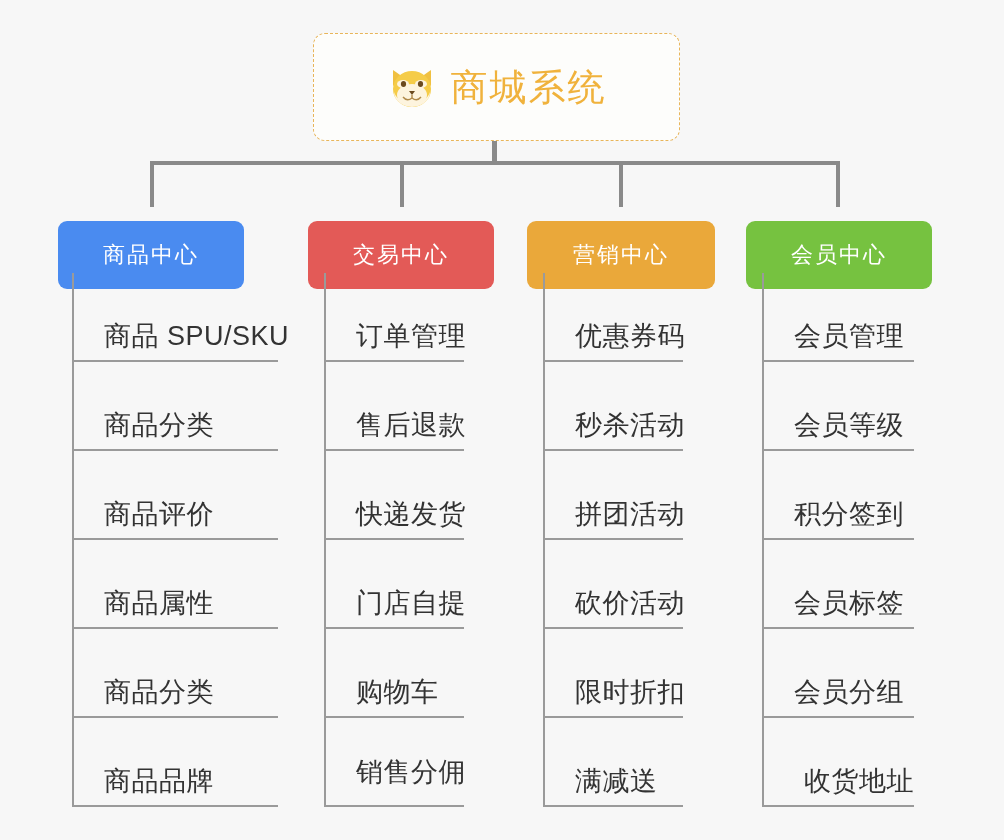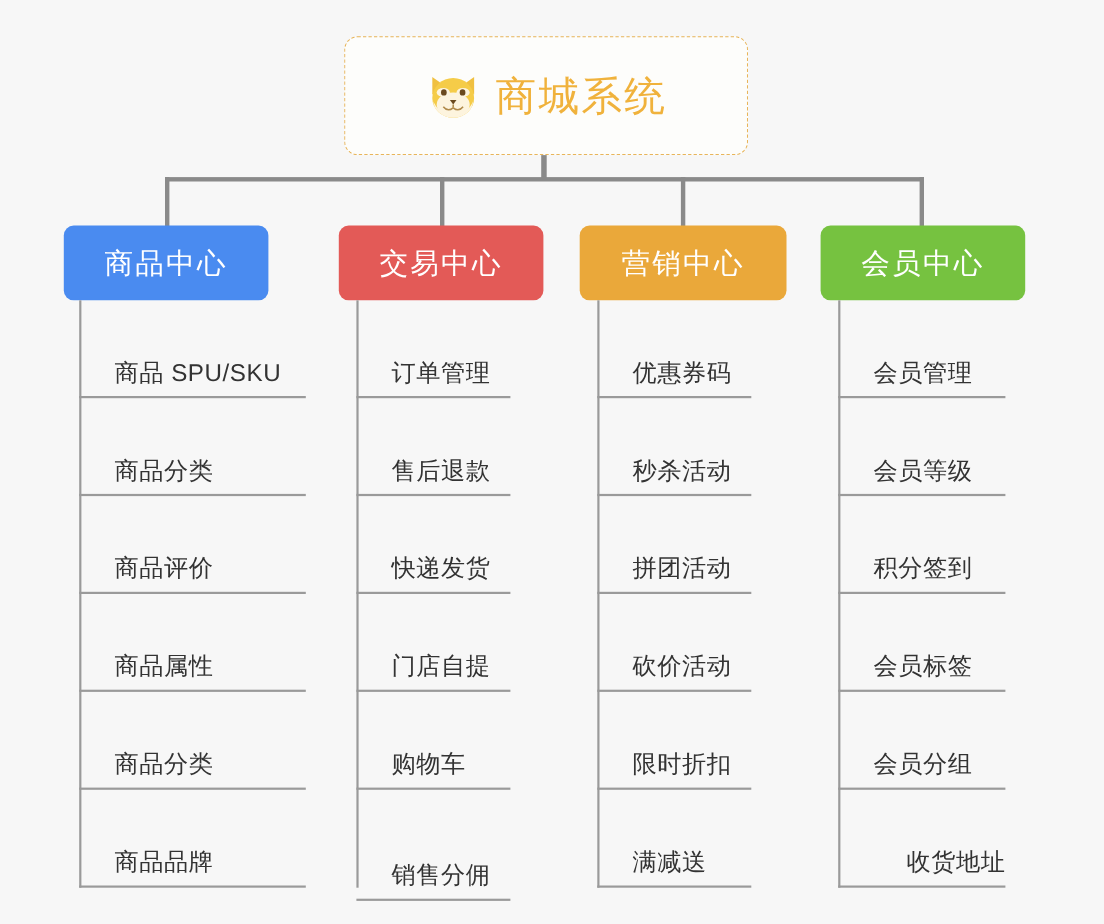--- a/index.html
+++ b/index.html
@@ -69,50 +69,50 @@
     background: #8a8a8a;
   }
 
   
   .column {
     position: absolute;
     top: 205px;
   }
   .cat-box {
     position: absolute;
-    top: 0;
+    top: 16px;
     left: 0;
     height: 68px;
     border-radius: 9px;
     display: flex;
     align-items: center;
     justify-content: center;
     color: #ffffff;
-    font-size: 26px;
+    font-size: 22px;
     letter-spacing: 2px;
     box-sizing: border-box;
   }
 
   
   .spine {
     position: absolute;
     width: 2px;
     background: #9a9a9a;
   }
 
   .leaf {
     position: absolute;
     border-bottom: 2px solid #9a9a9a;
     box-sizing: border-box;
     display: flex;
     align-items: flex-end;
     height: 89px;
   }
   .leaf-label {
-    font-size: 22px;
+    font-size: 27px;
     color: #333333;
     padding-left: 32px;
     padding-bottom: 6px;
     white-space: nowrap;
     letter-spacing: 0.5px;
     margin-top: 27px;
   }
 </style>
 </head>
 <body>
@@ -193,21 +193,21 @@
         </div>
         <div class="leaf" style="left: 324px; top: 246px; width: 140px;">
           <span class="leaf-label">快递发货</span>
         </div>
         <div class="leaf" style="left: 324px; top: 335px; width: 140px;">
           <span class="leaf-label">门店自提</span>
         </div>
         <div class="leaf" style="left: 324px; top: 424px; width: 140px;">
           <span class="leaf-label">购物车</span>
         </div>
-        <div class="leaf" style="left: 324px; top: 525px; width: 140px;">
+        <div class="leaf" style="left: 324px; top: 513px; width: 140px; align-items: center;">
           <span class="leaf-label">销售分佣</span>
         </div>
       </div>
       <div class="column" style="left: 0px;">
         <div class="cat-box" style="left: 527px; width: 188px; background: rgb(234, 168, 58);">
           <span>营销中心</span>
         </div>
         <div class="spine" style="left: 543px; top: 68px; height: 534px;"></div>
         <div class="leaf" style="left: 543px; top: 68px; width: 140px;">
           <span class="leaf-label">优惠券码</span>

